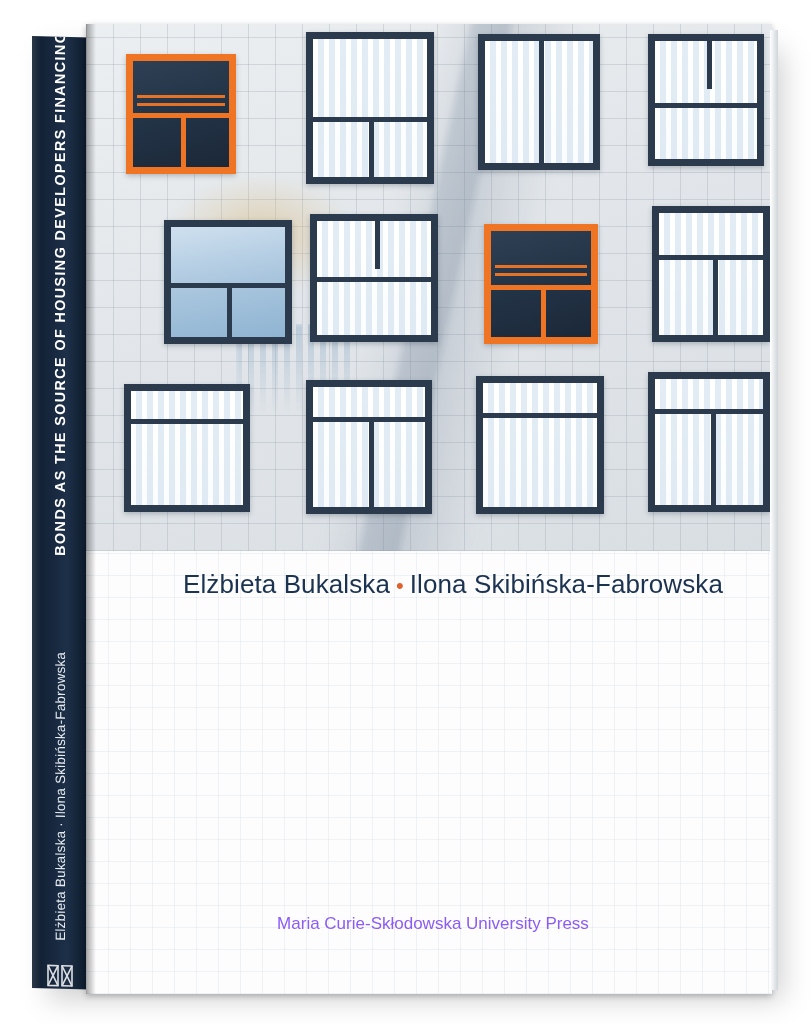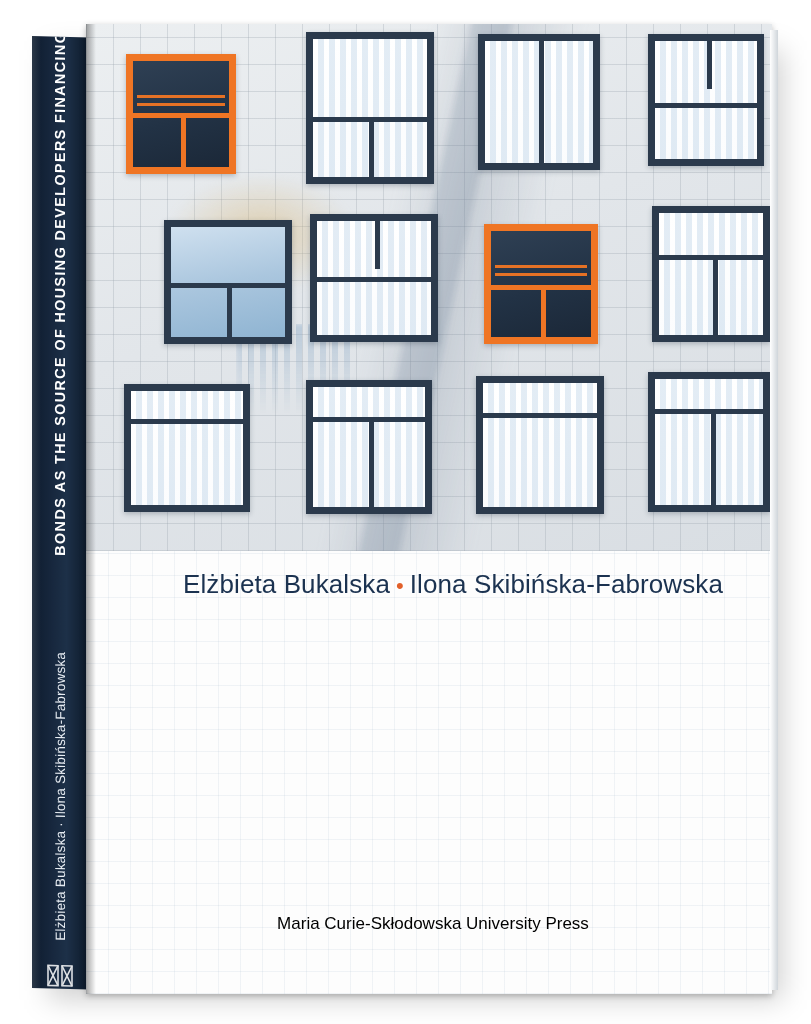--- a/index.html
+++ b/index.html
@@ -256,21 +256,21 @@
     text-align: left;
   }
   .title .line { display: block; white-space: nowrap; }
 
   .publisher {
     position: absolute;
     left: 0; right: 0;
     top: 890px;
     text-align: center;
     font-size: 17px;
-    color: #000000;
+    color: #8b5cf6;
     font-weight: 400;
     padding-left: 8px;
   }
 
   
   .page-edge {
     position: absolute;
     right: -6px;
     top: 6px;
     width: 8px;

